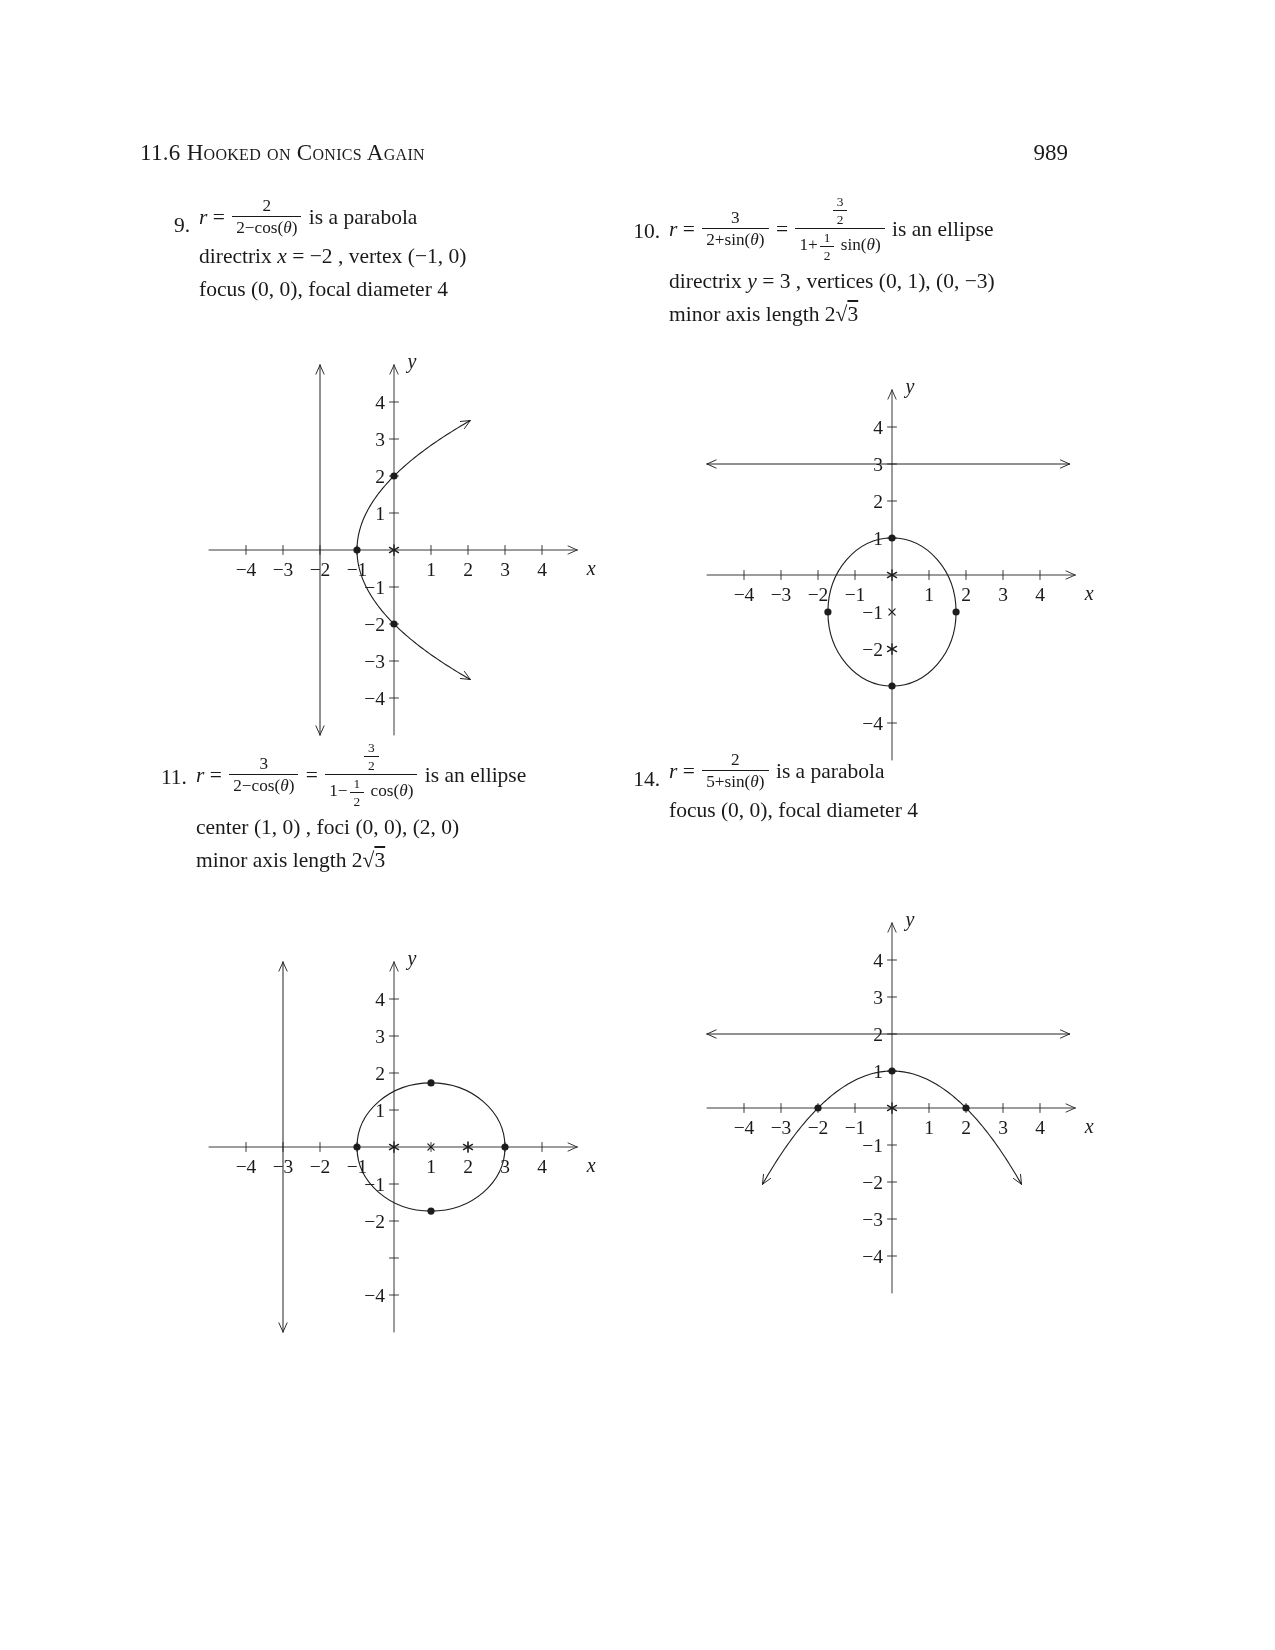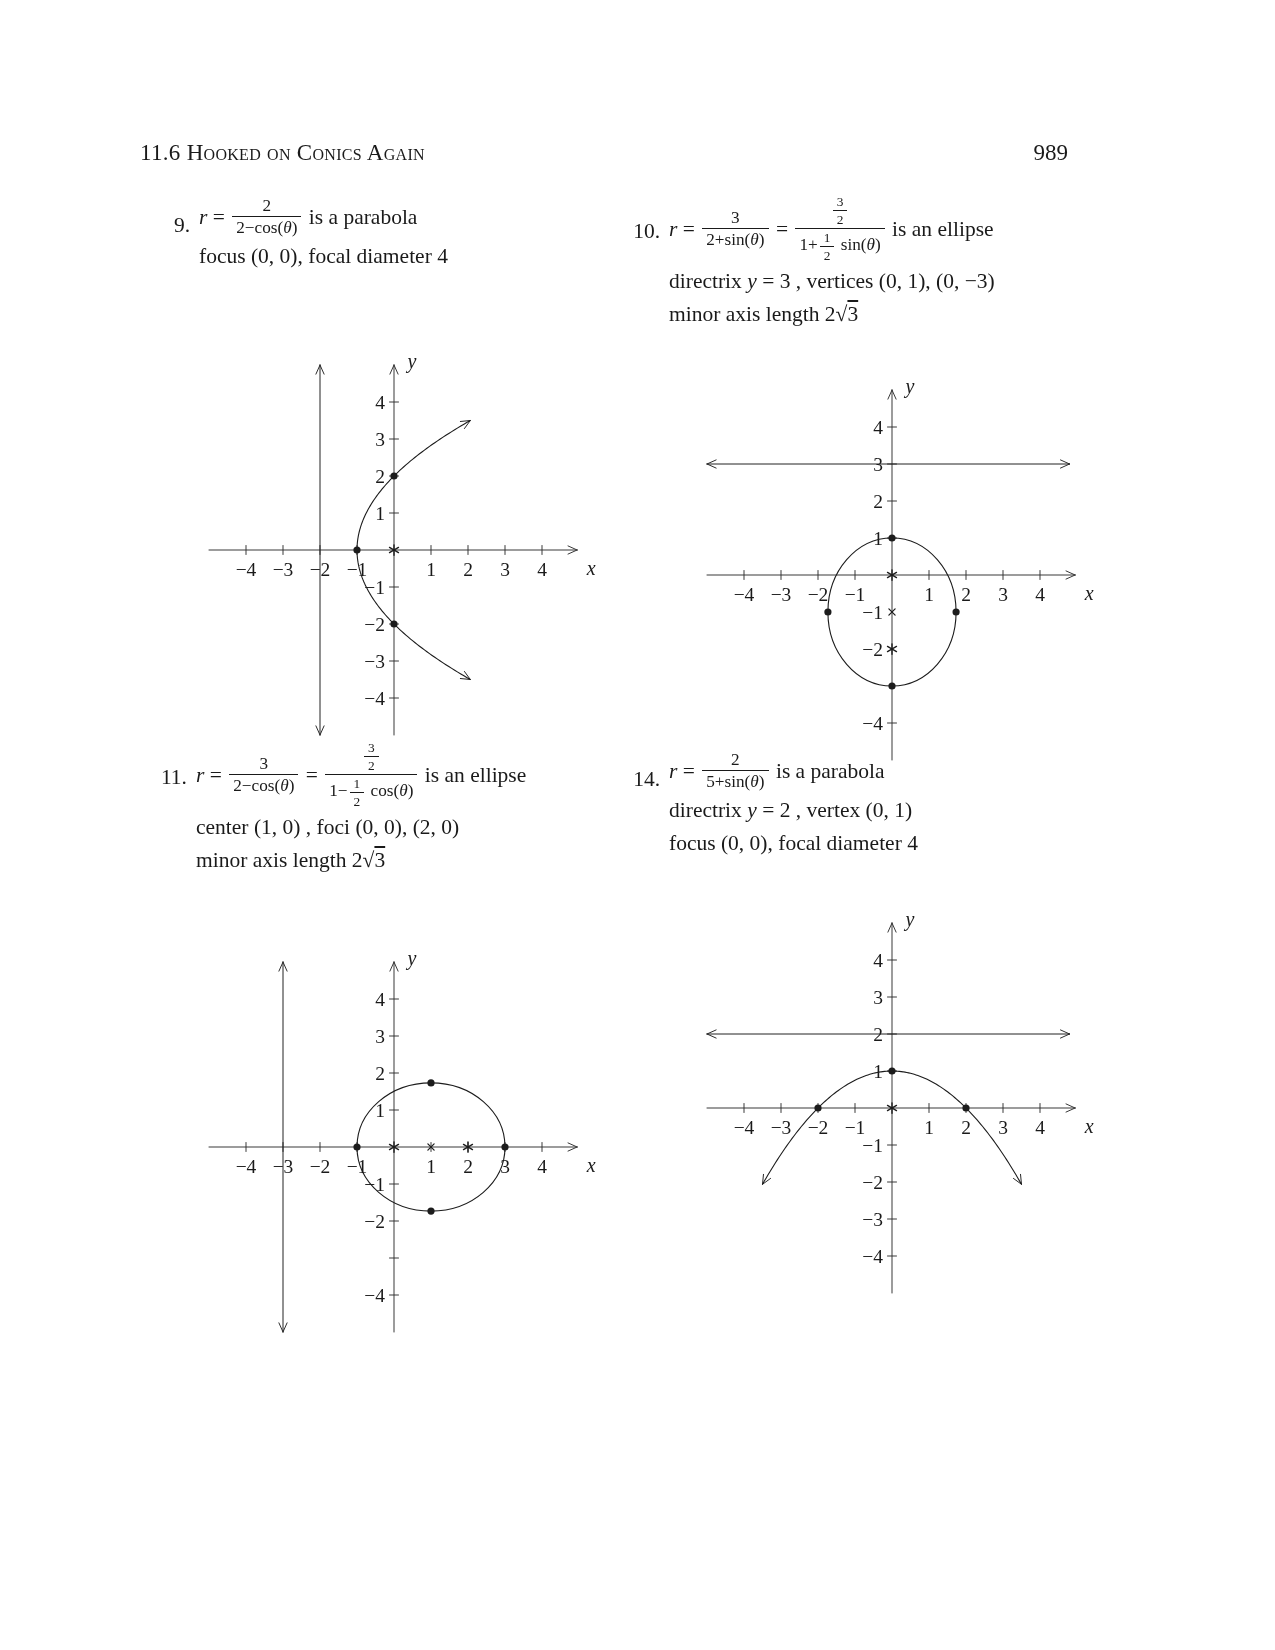--- a/index.html
+++ b/index.html
@@ -39,20 +39,21 @@
 
   <div class="header">
     <span class="sec-title">11.6 Hooked on Conics Again</span>
     <span>989</span>
   </div>
 
   <div class="problem" style="left:146px;top:198px;">
     <div class="pnum">9.</div>
     <div class="pbody">
       <div class="eqline" data-parts="problems.0.equation"><span class="var">r</span><span> = </span><span class="frac"><span class="fnum"><span>2</span></span><span class="fden"><span>2−cos(</span><span class="var">θ</span><span>)</span></span></span><span> is a parabola</span></div>
+      <div data-parts="problems.0.lines.0"><span>directrix </span><span class="var">x</span><span> = −2 , vertex (−1, 0)</span></div>
       <div data-parts="problems.0.lines.1"><span>focus (0, 0), focal diameter 4</span></div>
     </div>
   </div>
 
   <div class="problem tall" style="left:616px;top:196px;">
     <div class="pnum">10.</div>
     <div class="pbody">
       <div class="eqline" data-parts="problems.1.equation"><span class="var">r</span><span> = </span><span class="frac"><span class="fnum"><span>3</span></span><span class="fden"><span>2+sin(</span><span class="var">θ</span><span>)</span></span></span><span> = </span><span class="frac"><span class="fnum"><span class="frac"><span class="fnum"><span>3</span></span><span class="fden"><span>2</span></span></span></span><span class="fden"><span>1+</span><span class="frac"><span class="fnum"><span>1</span></span><span class="fden"><span>2</span></span></span><span> sin(</span><span class="var">θ</span><span>)</span></span></span><span> is an ellipse</span></div>
       <div data-parts="problems.1.lines.0"><span>directrix </span><span class="var">y</span><span> = 3 , vertices (0, 1), (0, −3)</span></div>
       <div data-parts="problems.1.lines.2"><span>minor axis length 2</span><span>√</span><span class="ol">3</span></div>
@@ -65,21 +66,20 @@
       <div class="eqline" data-parts="problems.2.equation"><span class="var">r</span><span> = </span><span class="frac"><span class="fnum"><span>3</span></span><span class="fden"><span>2−cos(</span><span class="var">θ</span><span>)</span></span></span><span> = </span><span class="frac"><span class="fnum"><span class="frac"><span class="fnum"><span>3</span></span><span class="fden"><span>2</span></span></span></span><span class="fden"><span>1−</span><span class="frac"><span class="fnum"><span>1</span></span><span class="fden"><span>2</span></span></span><span> cos(</span><span class="var">θ</span><span>)</span></span></span><span> is an ellipse</span></div>
       <div data-parts="problems.2.lines.1"><span>center (1, 0) , foci (0, 0), (2, 0)</span></div>
       <div data-parts="problems.2.lines.2"><span>minor axis length 2</span><span>√</span><span class="ol">3</span></div>
     </div>
   </div>
 
   <div class="problem" style="left:616px;top:752px;">
     <div class="pnum">14.</div>
     <div class="pbody">
       <div class="eqline" data-parts="problems.3.equation"><span class="var">r</span><span> = </span><span class="frac"><span class="fnum"><span>2</span></span><span class="fden"><span>5+sin(</span><span class="var">θ</span><span>)</span></span></span><span> is a parabola</span></div>
-      <div data-parts="problems.3.lines.0"><span>directrix </span><span class="var">y</span><span> = 2 , vertex (0, 1)</span></div>
       <div data-parts="problems.3.lines.1"><span>focus (0, 0), focal diameter 4</span></div>
     </div>
   </div>
 
   <svg class="graph" style="left:179px;top:330px;" width="430" height="430">
       <g>
         <line x1="30" y1="220" x2="398.15" y2="220" stroke="#2e2e2e" stroke-width="0.95" stroke-linecap="round"></line>
         <line x1="398.15" y1="220" x2="389.0191105968769" y2="224.0776045305957" stroke="#2e2e2e" stroke-width="0.95" stroke-linecap="round"></line>
         <line x1="398.15" y1="220" x2="389.0191105968769" y2="215.9223954694043" stroke="#2e2e2e" stroke-width="0.95" stroke-linecap="round"></line>
         <line x1="67" y1="215.5" x2="67" y2="224.5" stroke="#2e2e2e" stroke-width="0.95" stroke-linecap="round"></line>

